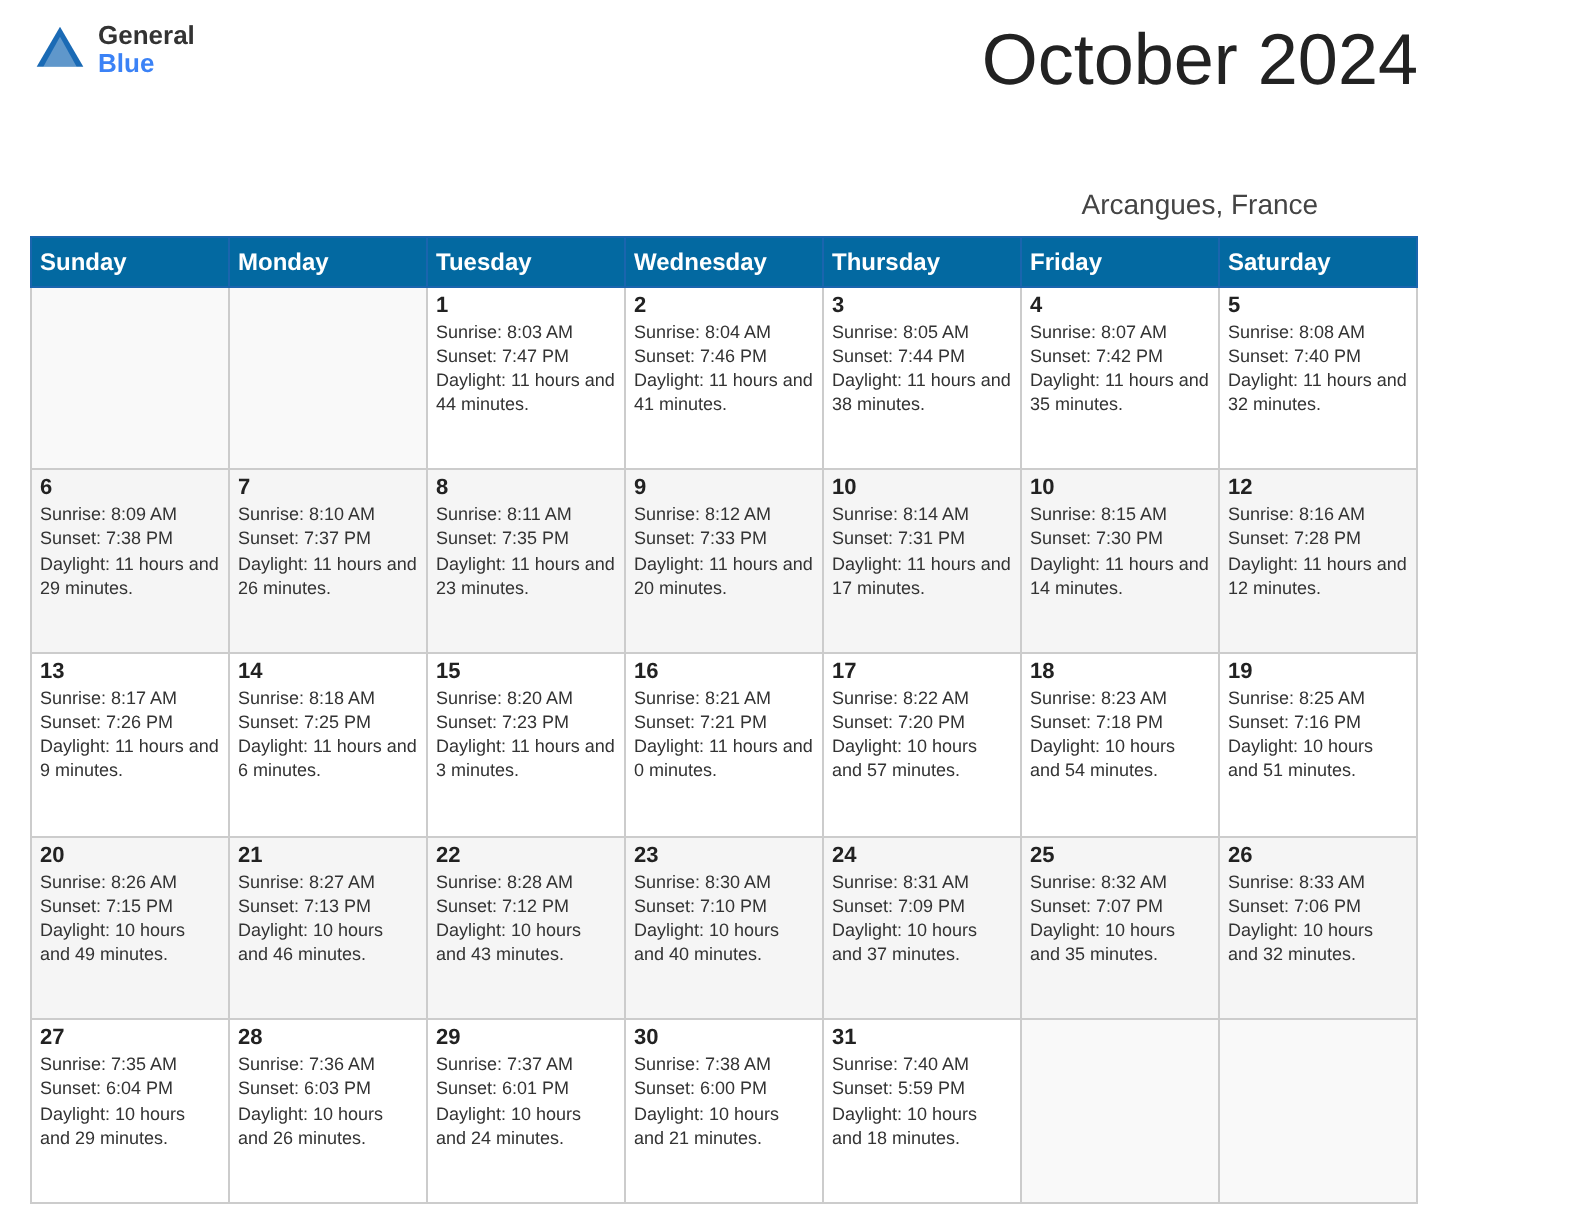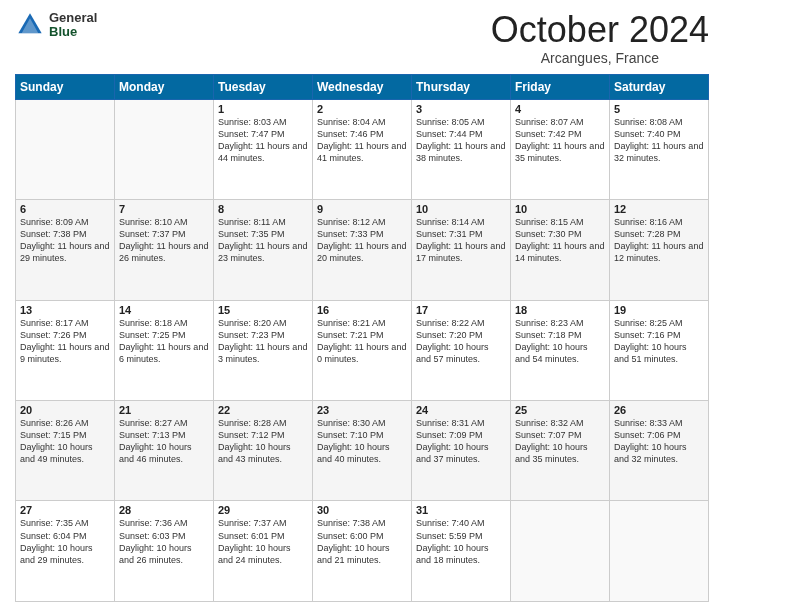--- a/index.html
+++ b/index.html
@@ -29,37 +29,38 @@
       gap: 4px;
     }
     .logo-text {
       display: flex;
       flex-direction: column;
       font-size: 13px;
       font-weight: bold;
       line-height: 1.1;
     }
     .logo-general { color: #333; }
-    .logo-blue { color: #14532d; }
+    .logo-blue { color: #3b82f6; }
     .logo-icon {
       width: 30px;
       height: 30px;
     }
     .title-block {
       text-align: center;
     }
     .title-month {
       font-size: 36px;
       font-weight: normal;
       color: #222;
       line-height: 1.1;
     }
     .title-location {
       font-size: 14px;
       color: #444;
+      margin-top: 44px;
     }
     .calendar {
       flex: 1;
       border: 1px solid #ccc;
       border-collapse: collapse;
       width: 100%;
       table-layout: fixed;
     }
     .calendar th {
       background: #2176c7;

